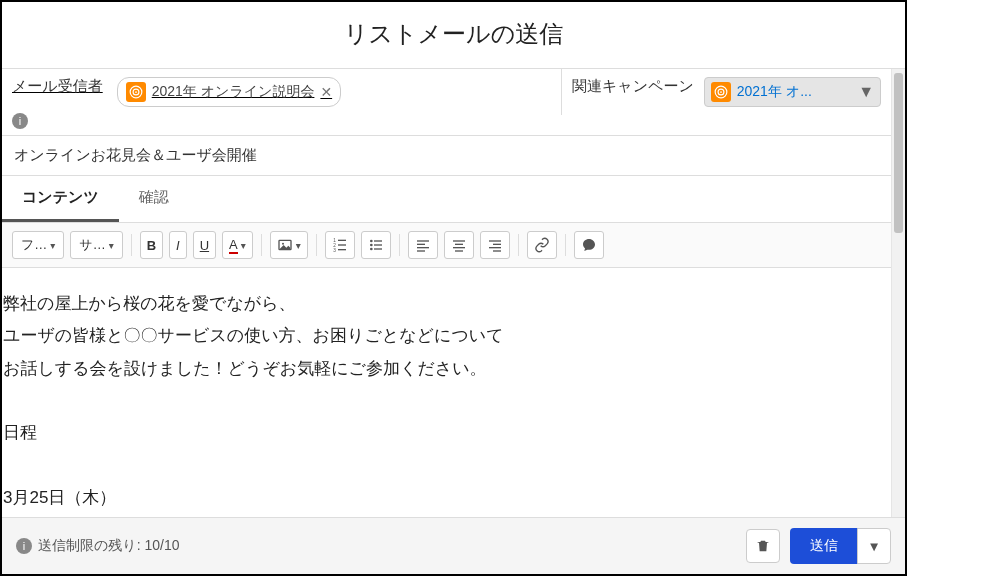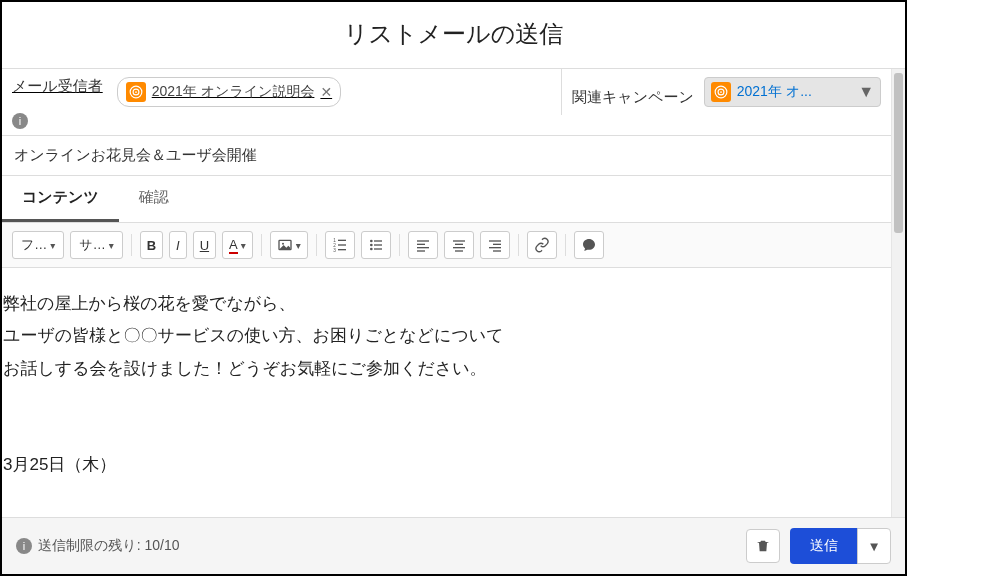--- a/index.html
+++ b/index.html
@@ -16,21 +16,21 @@
   .label-row { display: flex; align-items: flex-start; gap: 14px; text-decoration: underline; }
   .field-label { font-size: 15px; color: #333; }
   .info-dot { display:inline-flex; width:16px; height:16px; border-radius:50%; background:#888; color:#fff; font-size:11px; align-items:center; justify-content:center; margin-top:6px; }
 
   .chip { display:inline-flex; align-items:center; gap:6px; border:1px solid #ccc; border-radius:12px; padding:4px 8px; background:#fff; }
   .chip-icon { width:20px; height:20px; border-radius:3px; background:#ff8a00; display:inline-flex; align-items:center; justify-content:center; }
   .chip-icon svg { width:14px; height:14px; }
   .chip-text { font-size:14px; color:#444; }
   .chip-x { color:#777; font-size:14px; cursor:pointer; }
 
-  .campaign-cell { width: 330px; border-left:1px solid #ddd; padding:8px 10px; display:flex; align-items:flex-end; gap:10px; }
+  .campaign-cell { width: 330px; border-left:1px solid #ddd; padding:8px 10px; display:flex; align-items:flex-start; gap:10px; }
   .campaign-select { flex:1; border:1px solid #ccc; border-radius:4px; padding:4px 6px; display:flex; align-items:center; gap:6px; background:#e5e5e5; cursor:pointer; }
   .campaign-select .sel-text { flex:1; color:#0070d2; font-size:14px; white-space:nowrap; overflow:hidden; text-overflow:ellipsis; }
   .caret { color:#666; }
 
   .subject-row { padding:10px 12px; border-bottom:1px solid #ddd; font-size:15px; color:#333; }
 
   .tabs-row { display:flex; border-bottom:1px solid #ddd; }
   .tab { padding:12px 20px; font-size:15px; color:#666; cursor:pointer; }
   .tab.active { font-weight:bold; color:#222; border-bottom:3px solid #555; }
 
@@ -198,20 +198,21 @@
               <path d="M12 3C7 3 3 6.5 3 11c0 2.4 1.2 4.5 3 6l-1 4 4.5-2c.8.2 1.6.3 2.5.3 5 0 9-3.5 9-8S17 3 12 3z"></path>
             </svg>
         </button>
       </div>
 
       <div class="editor">
         <div>弊社の屋上から桜の花を愛でながら、</div>
         <div>ユーザの皆様と〇〇サービスの使い方、お困りごとなどについて</div>
         <div>お話しする会を設けました！どうぞお気軽にご参加ください。</div>
         <div>&nbsp;</div>
+        <div>日程</div>
         <div>&nbsp;</div>
         <div>3月25日（木）</div>
       </div>
 
     </div>
     <div class="scrollbar">
       <div class="scroll-thumb"></div>
     </div>
   </div>
 

